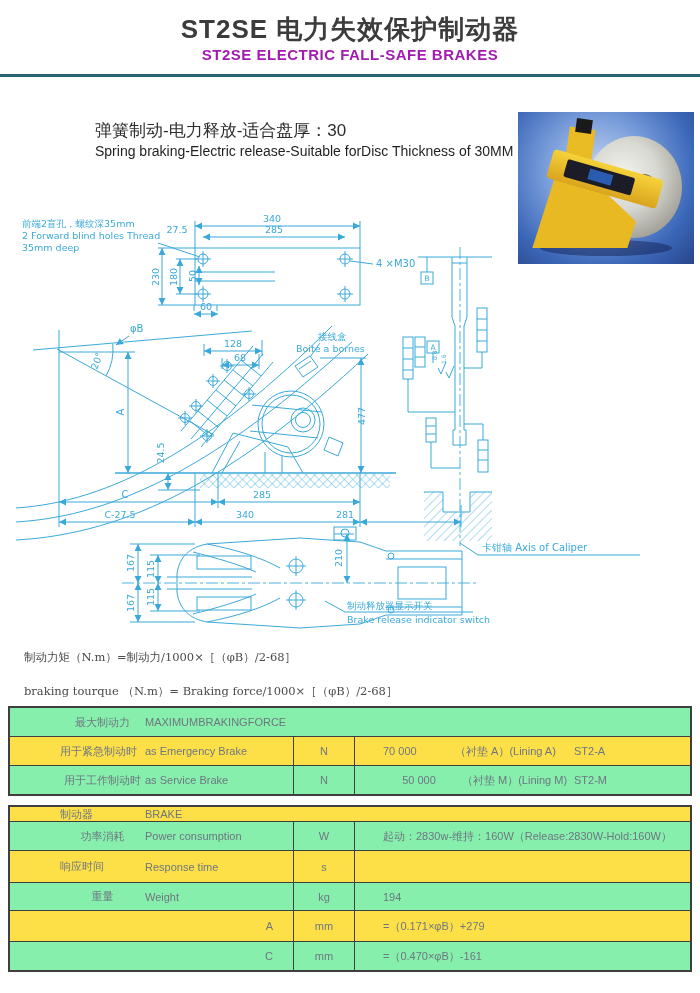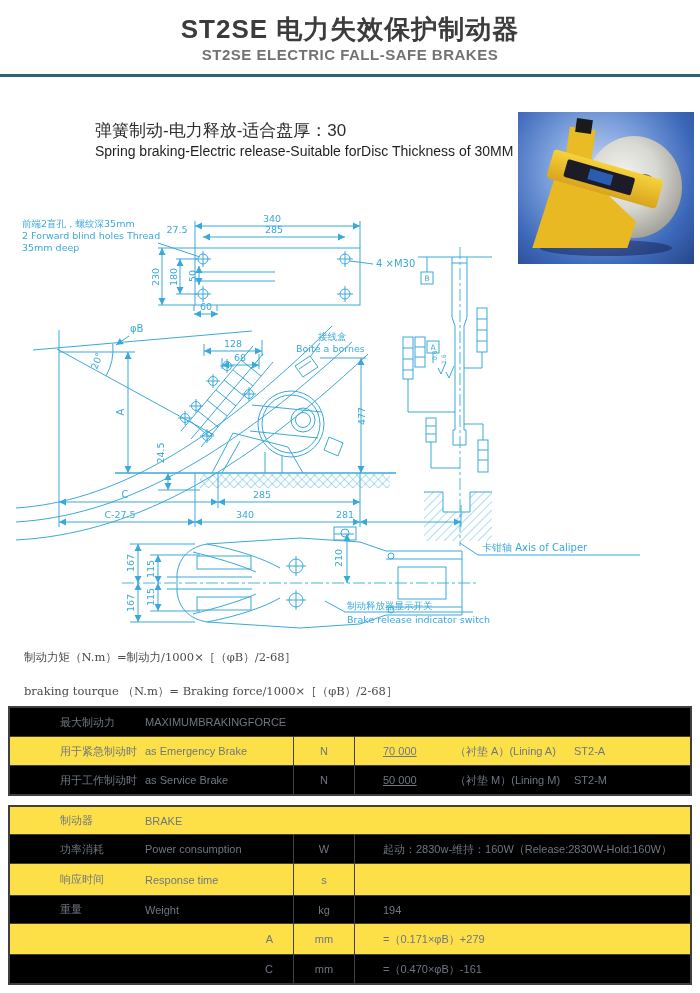--- a/index.html
+++ b/index.html
@@ -2,21 +2,21 @@
 <html><head>
 <meta charset="utf-8">
 <style>
   html,body{margin:0;padding:0;background:#e9e9e9;}
   .page{position:relative;width:700px;height:993px;background:#ffffff;overflow:hidden;
         font-family:"Liberation Sans",sans-serif;margin:0 auto;}
   
   .t-zh{position:absolute;top:12px;left:0;width:100%;text-align:center;
         font-size:26px;font-weight:bold;color:#3c3c3c;letter-spacing:1px;}
   .t-en{position:absolute;top:46px;left:0;width:100%;text-align:center;
-        font-size:15px;font-weight:bold;color:#737373;letter-spacing:.5px;}
+        font-size:15px;font-weight:bold;color:#a21caf;letter-spacing:.5px;}
   .rule{position:absolute;top:74px;left:0;width:700px;height:3px;background:#2b6575;}
   .sec-zh{position:absolute;top:119px;left:95px;font-size:17px;color:#2e2e2e;}
   .sec-en{position:absolute;top:143px;left:95px;font-size:14px;color:#1f1f1f;}
   
   .photo{position:absolute;left:518px;top:112px;width:176px;height:152px;overflow:hidden;
          background:radial-gradient(circle at 45% 38%,#c3d4ef 0%,#7a9edb 38%,#3c68b9 72%,#27458b 100%);}
   .ph-shadow{position:absolute;left:22px;bottom:8px;width:132px;height:16px;border-radius:50%;
          background:rgba(15,25,70,.45);}
   .ph-drum{position:absolute;right:12px;top:24px;width:96px;height:102px;border-radius:50%;
          background:radial-gradient(circle at 38% 38%,#f4f4ef 0%,#d8d8d2 40%,#a3a39b 75%,#74746c 100%);}
@@ -43,31 +43,31 @@
   .dt{fill:#3aa9da;font-family:"DejaVu Sans",sans-serif;font-size:9.5px;}
   .dm{text-anchor:middle;}
   .d10{font-size:10px;}
   .d6{font-size:6px;}
   .d7{font-size:7.5px;text-anchor:middle;}
   
   .tbl{position:absolute;left:8px;width:684px;border:2px solid #3f3f3f;box-sizing:border-box;
        font-size:11px;color:#6e7682;}
   .row{display:flex;align-items:center;box-sizing:border-box;background:#fde047;}
   .row + .row{border-top:1px solid #3f3f3f;}
-  .row.blue{background:#000000;}
-  .h27{height:27px}.h28{height:28px}.h29{height:29px}.h30{height:32px}.h31{height:31px}
+  .row.blue{background:#86efac;text-align:center;}
+  .h27{height:14px}.h28{height:28px}.h29{height:29px}.h30{height:32px}.h31{height:31px}
   .hdr{padding-left:50px;}
   .hdr .hz{width:85px;}
   .c-label{width:283px;display:flex;align-items:center;box-sizing:border-box;padding-left:50px;height:100%;}
   .c-label .zh{width:85px;}
   .c-label.end{justify-content:flex-end;padding-left:0;padding-right:20px;}
   .c-unit{width:62px;align-self:stretch;display:flex;align-items:center;justify-content:center;
           border-left:1px solid #3f3f3f;border-right:1px solid #3f3f3f;box-sizing:border-box;}
   .c-value{flex:1;display:flex;align-items:center;padding-left:28px;}
-  .c-value .num{width:72px;text-decoration:underline;}
+  .c-value .num{width:72px;}
   .c-value .lin{width:119px;}
 </style>
 </head>
 <body>
 
 <div class="page">
 
   <div class="t-zh">ST2SE 电力失效保护制动器</div>
   <div class="t-en">ST2SE ELECTRIC FALL-SAFE BRAKES</div>
   <div class="rule"></div>

